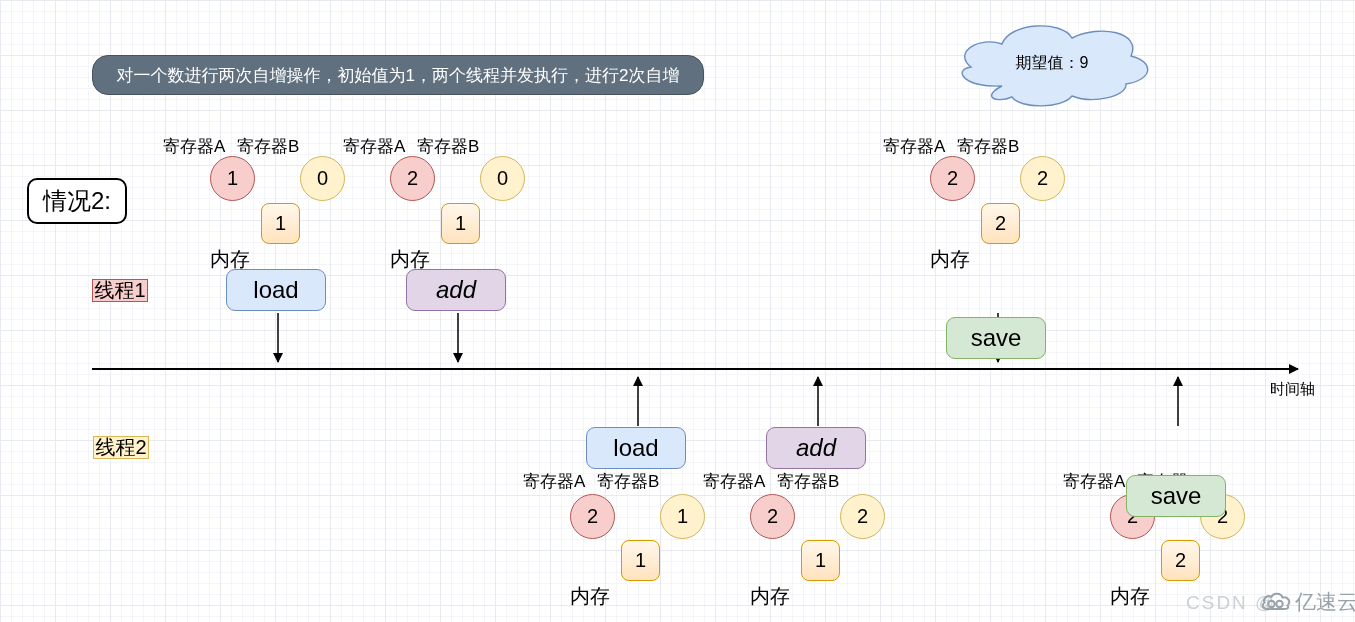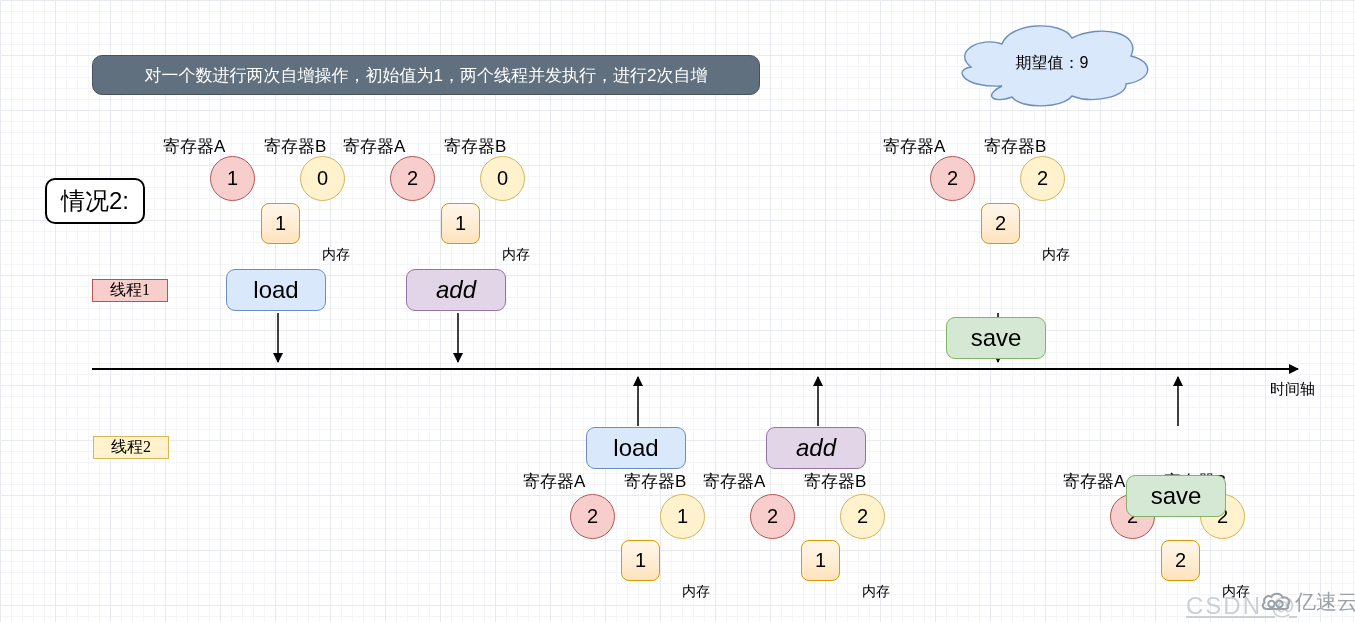--- a/index.html
+++ b/index.html
@@ -17,33 +17,33 @@
     background-image:
       linear-gradient(#e7ebef 1px, transparent 1px),
       linear-gradient(90deg, #e7ebef 1px, transparent 1px),
       linear-gradient(#f3f5f8 1px, transparent 1px),
       linear-gradient(90deg, #f3f5f8 1px, transparent 1px);
     background-size: 55px 55px, 55px 55px, 11px 11px, 11px 11px;
   }
   svg.overlay { position: absolute; left: 0; top: 0; width: 1355px; height: 622px; }
 
   .header-note {
-    position: absolute; left: 92px; top: 55px; width: 668px; height: 40px;
-    background: #60707f; border: 1px solid #46525e; border-radius: 10px;
+    position: absolute; left: 92px; top: 55px; width: 612px; height: 40px;
+    background: #60707f; border: 1px solid #46525e; border-radius: 16px;
     color: #ffffff; font-size: 17px; display: flex; align-items: center; justify-content: center;
     white-space: nowrap;
   }
   .case-label {
     position: absolute; left: 27px; top: 178px; width: 100px; height: 46px;
     background: #ffffff; border: 2px solid #000000; border-radius: 10px;
-    font-size: 24px; display: flex; align-items: center; justify-content: center; margin-left: 18px;
+    font-size: 24px; display: flex; align-items: center; justify-content: center;
   }
   .thread-tag {
-    position: absolute; width: 76px; height: 23px;
-    font-size: 16px; display: flex; align-items: center; justify-content: center; font-family: Liberation Serif, serif;
+    position: absolute; width: 56px; height: 23px;
+    font-size: 20px; display: flex; align-items: center; justify-content: center;
   }
   .thread-tag.t1 { left: 92px; top: 279px; background: #f8cecc; border: 1px solid #b85450; }
   .thread-tag.t2 { left: 93px; top: 436px; background: #fff2cc; border: 1px solid #d6b656; }
 
   .timeline-label {
     position: absolute; left: 1270px; top: 380px; font-size: 15px;
   }
 
   .cloud-wrap { position: absolute; left: 950px; top: 16px; width: 210px; height: 114px; }
   .cloud-text {
@@ -51,21 +51,21 @@
     font-size: 16px; line-height: 1.6; text-align: center;
   }
 
   
   .group { position: absolute; width: 210px; }
   .group.row1 { top: 130px; height: 240px; }
   .group.row2 { top: 426px; height: 196px; }
 
   .reg-label { position: absolute; width: 140px; text-align: left; font-size: 17px; white-space: nowrap; }
   .reg-label.a { left: -10px; }
-  .reg-label.b { left: 91px; }
+  .reg-label.b { left: 64px; }
   .row1 .reg-label { top: 5px; }
   .row2 .reg-label { top: 44px; }
 
   .circle {
     position: absolute; width: 45px; height: 45px; border-radius: 50%;
     font-size: 20px; display: flex; align-items: center; justify-content: center;
   }
   .circle.a { left: 37px; background: #f8cecc; border: 1px solid #b85450; }
   .circle.b { left: 127px; background: #fff2cc; border: 1px solid #d6b656; }
   .row1 .circle { top: 26px; }
@@ -73,37 +73,37 @@
 
   .mem-box {
     position: absolute; left: 88px; width: 39px; height: 41px;
     border: 1px solid #d79b00; border-radius: 8px;
     background: linear-gradient(#fff7ec, #ffe3bd);
     font-size: 20px; display: flex; align-items: center; justify-content: center;
   }
   .row1 .mem-box { top: 73px; }
   .row2 .mem-box { top: 114px; }
 
-  .mem-label { position: absolute; left: 37px; width: 140px; text-align: right; font-size: 14px; }
+  .mem-label { position: absolute; left: 37px; width: 140px; text-align: left; font-size: 20px; }
   .row1 .mem-label { top: 116px; }
   .row2 .mem-label { top: 157px; }
 
   .op-box {
     position: absolute; left: 53px; width: 100px; height: 42px; border-radius: 9px;
     font-size: 24px; display: flex; align-items: center; justify-content: center;
   }
   .row1 .op-box { top: 139px; }
   .row2 .op-box { top: 1px; }
   .op-blue   { background: #dae8fc; border: 1px solid #6c8ebf; }
   .op-purple { background: #e1d5e7; border: 1px solid #9673a6; font-style: italic; }
   .op-green  { background: #d5e8d4; border: 1px solid #82b366; margin-top: 48px; }
 
   .watermark-csdn {
-    position: absolute; left: 1186px; top: 592px; font-size: 24px;
-    color: #cbd0d5; letter-spacing: 2px; white-space: nowrap; text-decoration: underline;
+    position: absolute; left: 1186px; top: 592px; font-size: 19px;
+    color: #cbd0d5; letter-spacing: 2px; white-space: nowrap;
   }
   .brand { position: absolute; left: 1260px; top: 588px; display: flex; align-items: center; }
   .brand-text { color: #99a1a9; font-size: 21px; margin-left: 3px; white-space: nowrap; }
 </style>
 </head>
 <body>
 
 <div class="canvas">
 
   <svg class="overlay">

